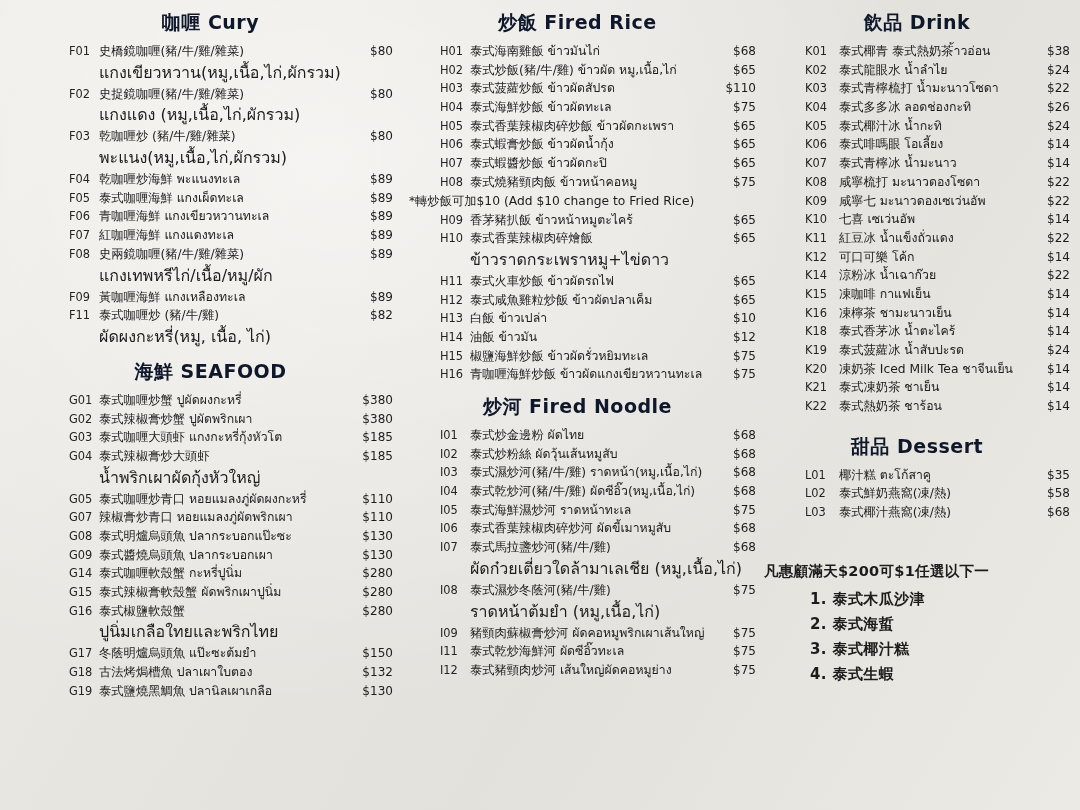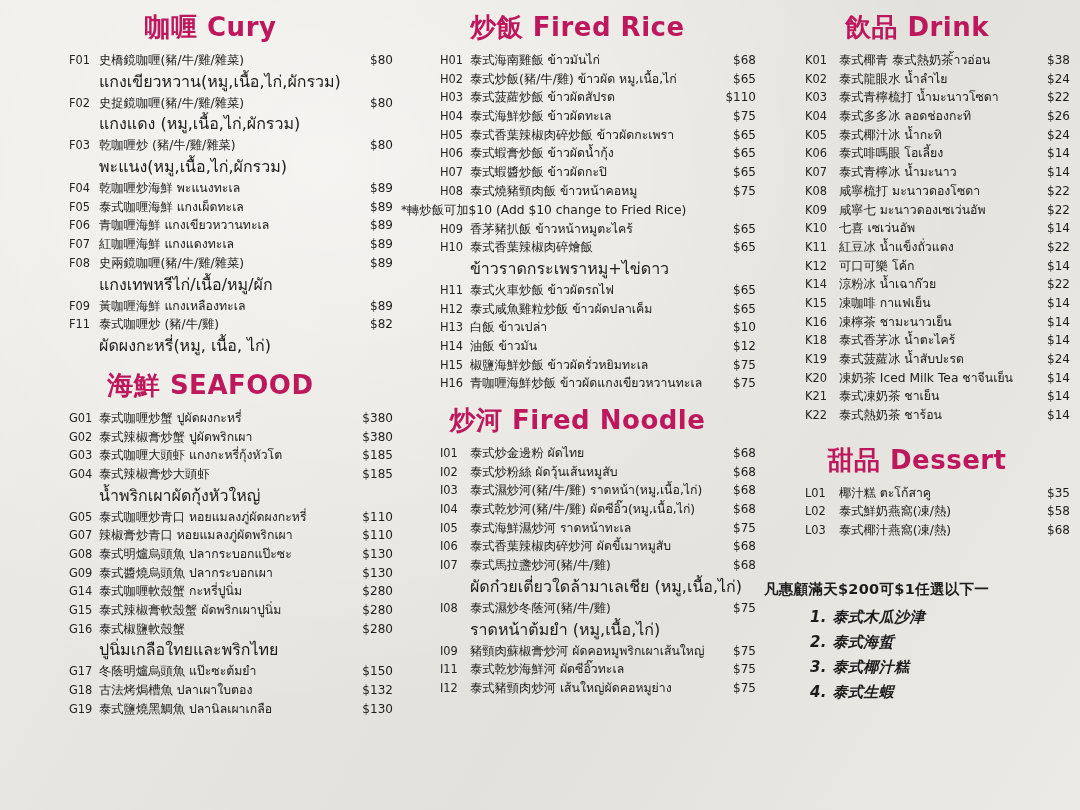--- a/index.html
+++ b/index.html
@@ -32,25 +32,25 @@
   }
   .col {
     box-sizing: border-box;
   }
   .col-left  { width: 390px; padding-left: 18px; }
   .col-mid   { width: 370px; padding-left: 6px; }
   .col-right { width: 320px; padding-left: 8px; }
 
   .section-title {
     text-align: center;
-    font-size: 26px;
+    font-size: 19px;
     font-weight: bold;
     letter-spacing: 0.5px;
     margin: 10px 0 6px 0;
-    color: #be185d;
+    color: #0f172a;
   }
   .section-title.first { margin-top: 4px; }
 
   .rows { display: block; margin-left: 41px; }
 
   .row {
     display: flex;
     align-items: baseline;
     font-size: 12.3px;
     line-height: 1.52;
@@ -80,33 +80,33 @@
     font-size: 16px;
     line-height: 1.5;
     white-space: nowrap;
   }
   .indent { padding-left: 30px; }
 
   .note {
     font-size: 12.3px;
     line-height: 1.55;
     padding-left: 2px;
+    margin-left: 8px;
   }
 
   .promo {
     margin-top: 40px;
     font-size: 14.5px;
     font-weight: bold;
     letter-spacing: 0.3px;
   }
   .promo-list {
     margin: 6px 0 0 0;
     padding: 0;
     list-style: none;
-    font-style: italic;
   }
   .promo-list li {
     font-size: 15px;
     font-weight: bold;
     padding: 3px 0 3px 46px;
     letter-spacing: 0.4px;
   }
   .dessert-title { margin-top: 18px; }
   .drink-row .code { width: 34px; flex: 0 0 34px; }
   .drink-row .price { min-width: 34px; }

